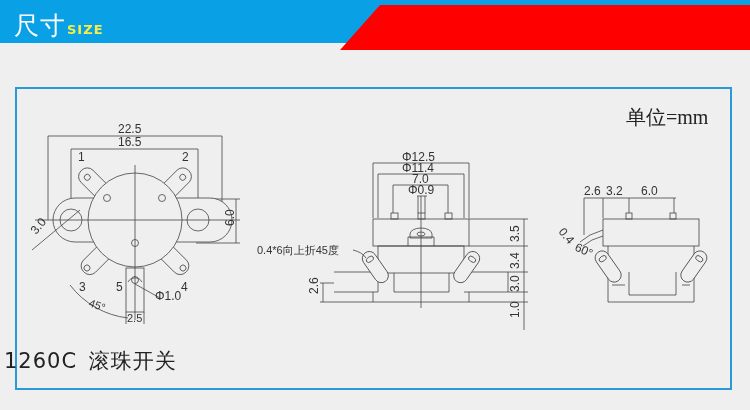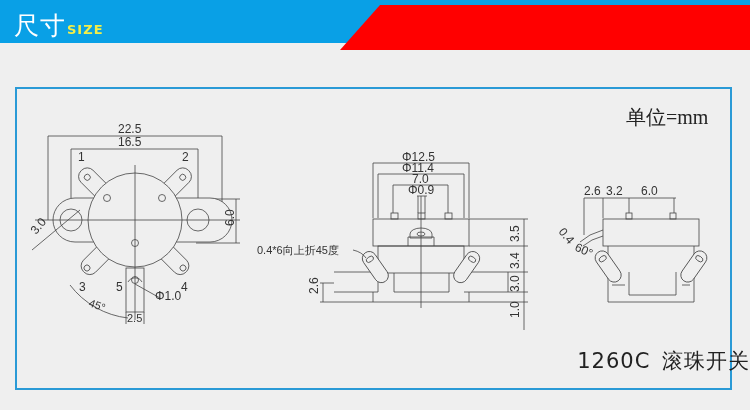--- a/index.html
+++ b/index.html
@@ -3,21 +3,21 @@
 <meta charset="utf-8">
 <style>
   html,body{margin:0;padding:0;}
   body{width:750px;height:410px;overflow:hidden;background:#efefef;font-family:"Liberation Sans",sans-serif;position:relative;}
   .header{position:absolute;left:0;top:0;width:750px;height:43px;background:#09a0e6;}
   .header-red{position:absolute;left:340px;top:5px;width:410px;height:45px;}
   .title{position:absolute;left:14px;top:9px;color:#fff;font-size:25px;font-family:"DejaVu Sans",sans-serif;letter-spacing:1px;}
   .title-sub{color:#f3ee48;font-size:13px;font-weight:bold;letter-spacing:1px;margin-left:1px;font-family:"DejaVu Sans",sans-serif;}
   .frame{position:absolute;left:15px;top:87px;width:717px;height:303px;border:2px solid #2a9ad6;box-sizing:border-box;}
   .unit{position:absolute;left:626px;top:104px;font-size:20px;color:#222;font-family:Liberation Serif, serif;}
-  .caption{position:absolute;left:0;width:750px;top:347px;text-align:right;font-size:21px;color:#222;font-family:"DejaVu Sans",sans-serif;letter-spacing:1px;}
+  .caption{position:absolute;left:0;width:750px;top:347px;text-align:left;font-size:21px;color:#222;font-family:"DejaVu Sans",sans-serif;letter-spacing:1px;}
   .caption span{margin-left:4px;}
   svg.drawing{position:absolute;left:0;top:0;}
   svg text{font-family:"Liberation Sans",sans-serif;fill:#333;}
 </style>
 </head>
 <body>
 
 <div class="header">
   <svg class="header-red" width="410" height="45" viewBox="0 0 410 45">
     <polygon points="40,0 410,0 410,45 0,45" fill="#ff0000"></polygon>

